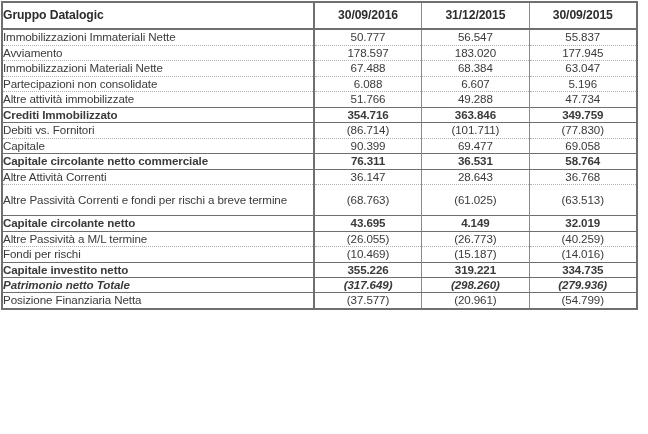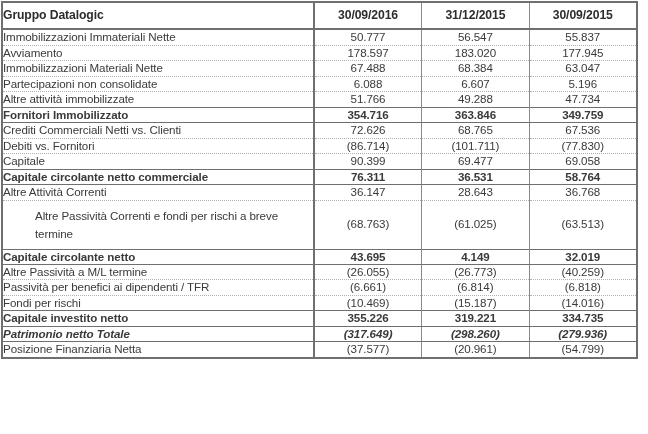--- a/index.html
+++ b/index.html
@@ -83,21 +83,21 @@
     border-bottom: 1.5px solid #6f6f6f;
   }
   tr.lastrow > td {
     font-weight: normal;
     border-bottom: none;
   }
 
   tr.header th.lbl { text-align: left; }
   tr.header th.val { text-align: center; }
 
-  .tall .lbl { padding-top: 6px; padding-bottom: 6px; line-height: 1.55; padding-left: 32px; }
+  .tall .lbl { padding-top: 6px; padding-bottom: 6px; line-height: 1.55; }
 </style>
 </head>
 <body>
 
 <div id="table-wrap">
   <table class="fin">
     <colgroup>
       <col class="c-label">
       <col class="c-val">
       <col class="c-val">
@@ -136,30 +136,24 @@
           <td class="val">6.607</td>
           <td class="val last">5.196</td>
         </tr>
         <tr class="plain">
           <td class="lbl">Altre attività immobilizzate</td>
           <td class="val">51.766</td>
           <td class="val">49.288</td>
           <td class="val last">47.734</td>
         </tr>
         <tr class="total">
-          <td class="lbl">Fornitori Immobilizzato</td>
+          <td class="lbl">Crediti Immobilizzato</td>
           <td class="val">354.716</td>
           <td class="val">363.846</td>
           <td class="val last">349.759</td>
-        </tr>
-        <tr class="plain">
-          <td class="lbl">Crediti Commerciali Netti vs. Clienti</td>
-          <td class="val">72.626</td>
-          <td class="val">68.765</td>
-          <td class="val last">67.536</td>
         </tr>
         <tr class="plain">
           <td class="lbl">Debiti vs. Fornitori</td>
           <td class="val">(86.714)</td>
           <td class="val">(101.711)</td>
           <td class="val last">(77.830)</td>
         </tr>
         <tr class="plain">
           <td class="lbl">Capitale</td>
           <td class="val">90.399</td>
@@ -190,26 +184,20 @@
           <td class="val">4.149</td>
           <td class="val last">32.019</td>
         </tr>
         <tr class="plain">
           <td class="lbl">Altre Passività a M/L termine</td>
           <td class="val">(26.055)</td>
           <td class="val">(26.773)</td>
           <td class="val last">(40.259)</td>
         </tr>
         <tr class="plain">
-          <td class="lbl">Passività per benefici ai dipendenti / TFR</td>
-          <td class="val">(6.661)</td>
-          <td class="val">(6.814)</td>
-          <td class="val last">(6.818)</td>
-        </tr>
-        <tr class="plain">
           <td class="lbl">Fondi per rischi</td>
           <td class="val">(10.469)</td>
           <td class="val">(15.187)</td>
           <td class="val last">(14.016)</td>
         </tr>
         <tr class="total">
           <td class="lbl">Capitale investito netto</td>
           <td class="val">355.226</td>
           <td class="val">319.221</td>
           <td class="val last">334.735</td>

